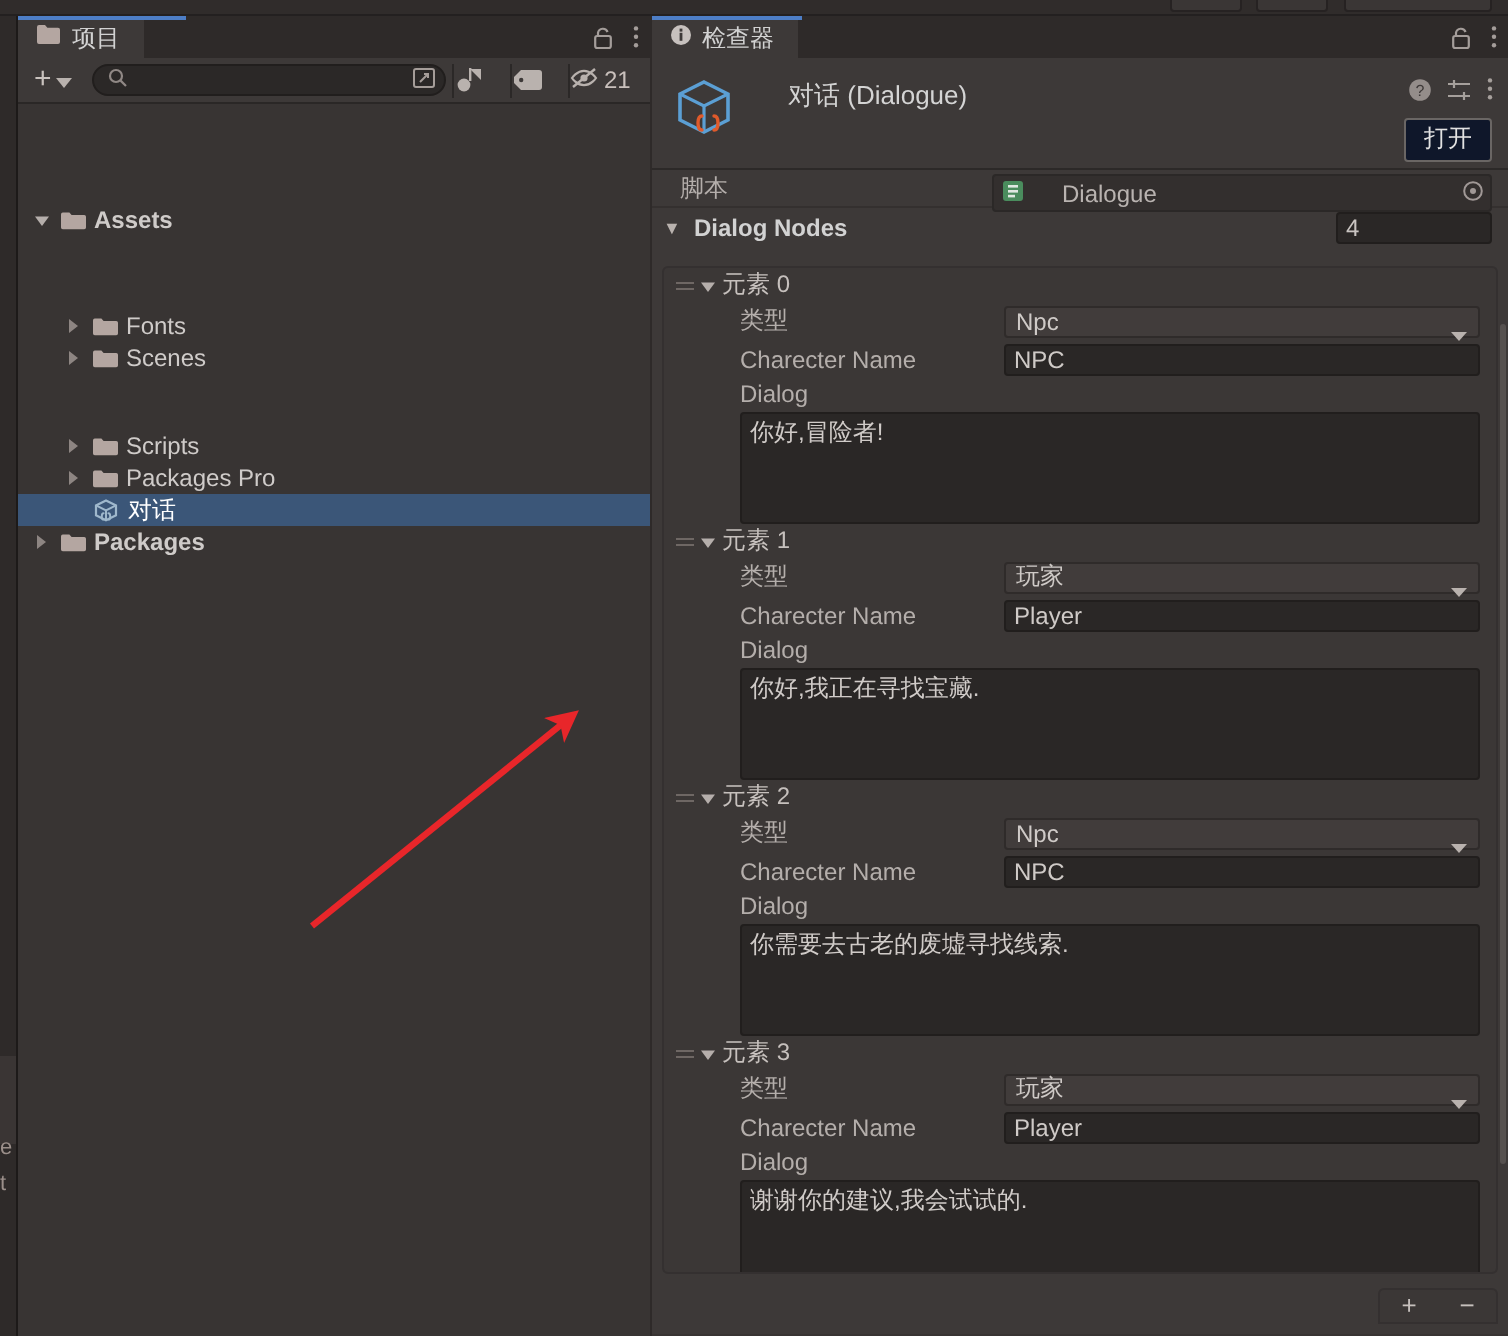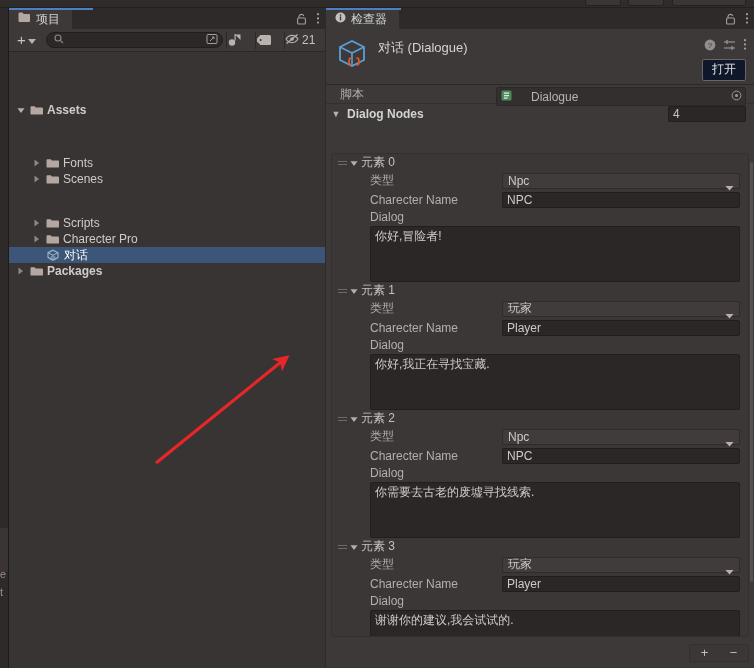--- a/index.html
+++ b/index.html
@@ -95,21 +95,21 @@
   }
   .insp-tabbar { position: relative; height: 21px; background: #2e2a29; }
   .insp-head {
     height: 56px; background: #3d3938; position: relative;
     border-bottom: 1px solid #2c2928;
   }
   .insp-icon {
     position: absolute; left: 8px; top: 8px; width: 38px; height: 38px;
   }
   .insp-title {
-    position: absolute; left: 52px; top: 10px; font-size: 13px; color: #d4d4d4;
+    position: absolute; left: 68px; top: 10px; font-size: 13px; color: #d4d4d4;
   }
   .insp-head-icons {
     position: absolute; right: 7px; top: 9px; display: flex; align-items: center; gap: 7px;
   }
   .open-btn {
     position: absolute; right: 8px; top: 30px;
     background: #0f172a; border: 1px solid #6a6664; border-radius: 2px;
     color: #e2e2e2; font-size: 12px; padding: 1px 9px 2px;
   }
 
@@ -135,21 +135,20 @@
   .size-field {
     position: absolute; right: 8px; top: 2px; width: 78px; height: 16px;
     background: #2a2726; border: 1px solid #211e1d; border-radius: 2px;
     color: #c9c4c1; font-size: 12px; padding: 0 4px; line-height: 14px;
   }
 
   .list-area {
     position: absolute; left: 5px; right: 5px; top: 48px; bottom: 30px;
     border: 1px solid #343030; border-radius: 3px; background: #3b3736;
     overflow: hidden;
-    margin-top: 20px;
   }
   .elem-header {
     height: 17px; display: flex; align-items: center; gap: 3px; padding-left: 6px;
     color: #c6c0bd; font-size: 12px;
   }
   .drag-handle { width: 9px; height: 9px; display:flex; flex-direction: column; justify-content: center; gap: 2px; }
   .drag-handle i { display: block; height: 1px; background: #6e6764; width: 9px; }
   .field-row { height: 19px; position: relative; display: flex; align-items: center; }
   .field-row .lbl { position: absolute; left: 38px; }
   .dropdown {
@@ -345,21 +344,21 @@
             <span class="tw">
               <svg width="7" height="8" viewBox="0 0 7 8">
                 <path d="M1.5 0.5L6 4 1.5 7.5z" fill="#8d8582"></path>
               </svg>
             </span>
             <span style="display: flex; align-items: center;">
               <svg width="13" height="11" viewBox="0 0 13 11">
                 <path d="M0.5 2.2a.9.9 0 01.9-.9h3.3l1.1 1.2h6.3a.9.9 0 01.9.9v5.3a.9.9 0 01-.9.9H1.4a.9.9 0 01-.9-.9z" fill="#b4a6a1"></path>
               </svg>
             </span>
-            <span>Charecter Pro</span>
+            <span>Packages Pro</span>
           </div>
           <div class="tree-row selected" style="padding-left: 22px;">
             <span class="tw"></span>
             <span style="display: flex; align-items: center;">
               <svg width="14" height="13" viewBox="0 0 14 13">
                 <path d="M7 1.2 L12 3.7 L12 8.6 L7 11.1 L2 8.6 L2 3.7 Z" fill="none" stroke="#9fb8cc" stroke-width="1.1"></path>
                 <path d="M2 3.7 L7 6.2 L12 3.7" fill="none" stroke="#9fb8cc" stroke-width="1"></path>
                 <path d="M7 6.2 L7 11.1" fill="none" stroke="#9fb8cc" stroke-width="1"></path>
                 <path d="M5.8 7.6c-.9 0-.9.9-.9 1.6s0 1.6.9 1.6" fill="none" stroke="#9fb8cc" stroke-width="1" stroke-linecap="round"></path>
                 <path d="M8.2 7.6c.9 0 .9.9.9 1.6s0 1.6-.9 1.6" fill="none" stroke="#9fb8cc" stroke-width="1" stroke-linecap="round"></path>

